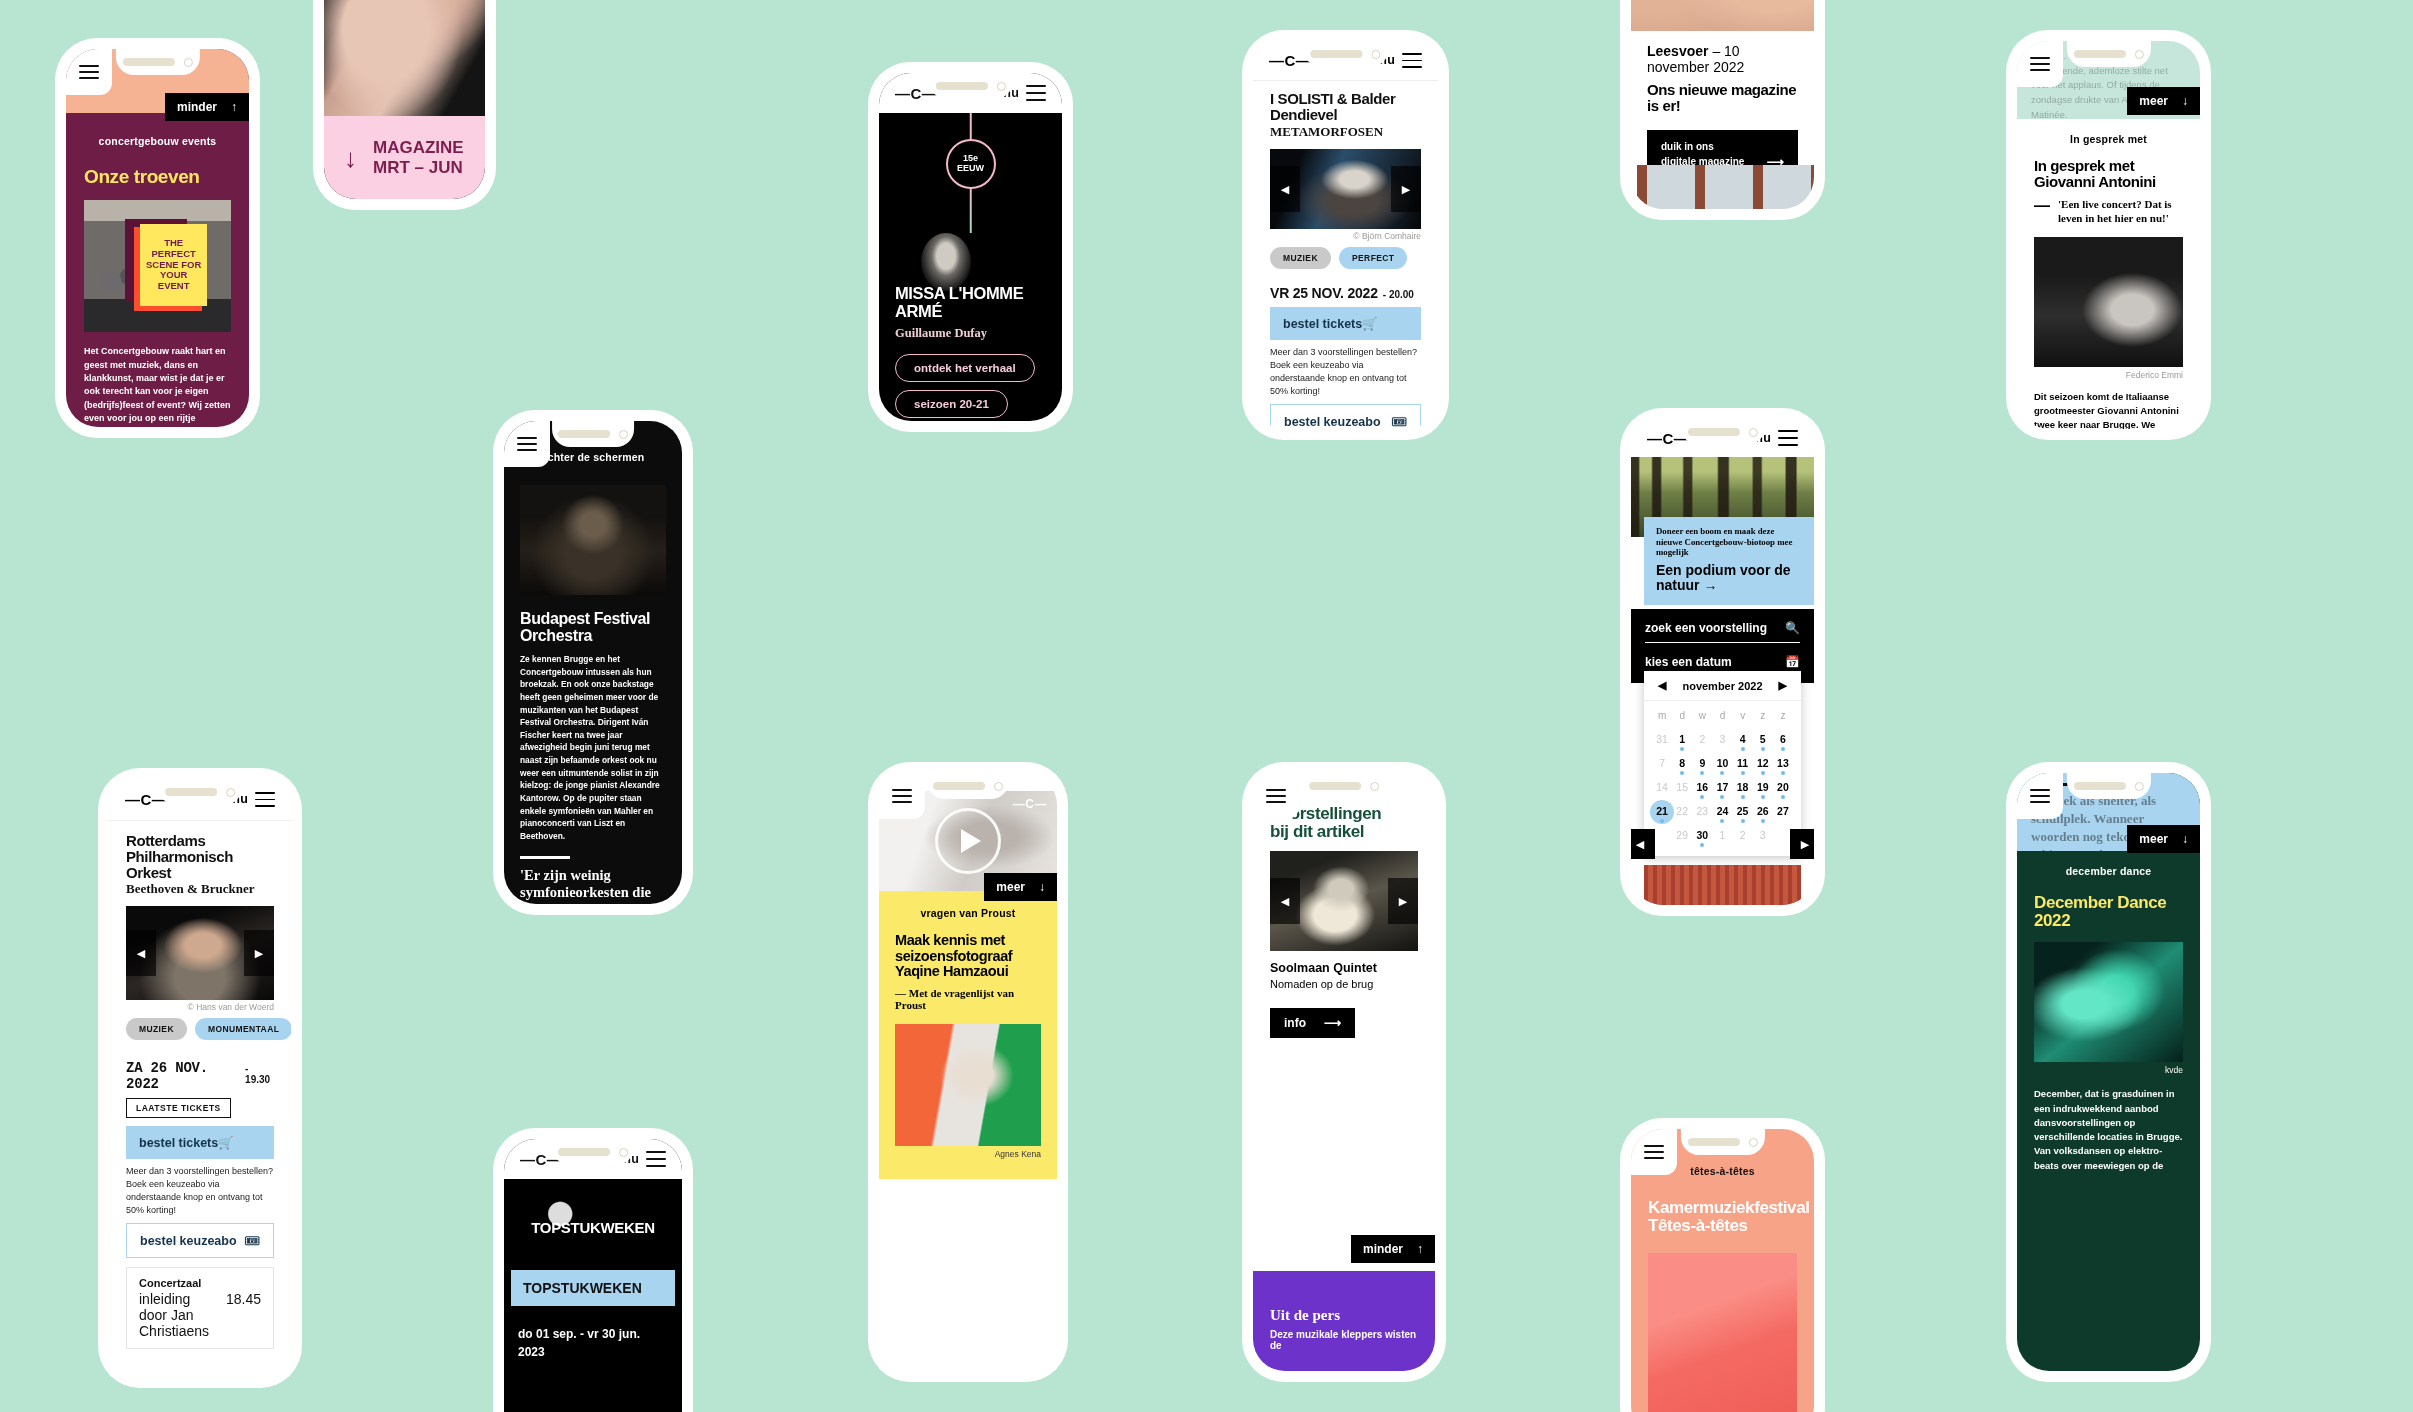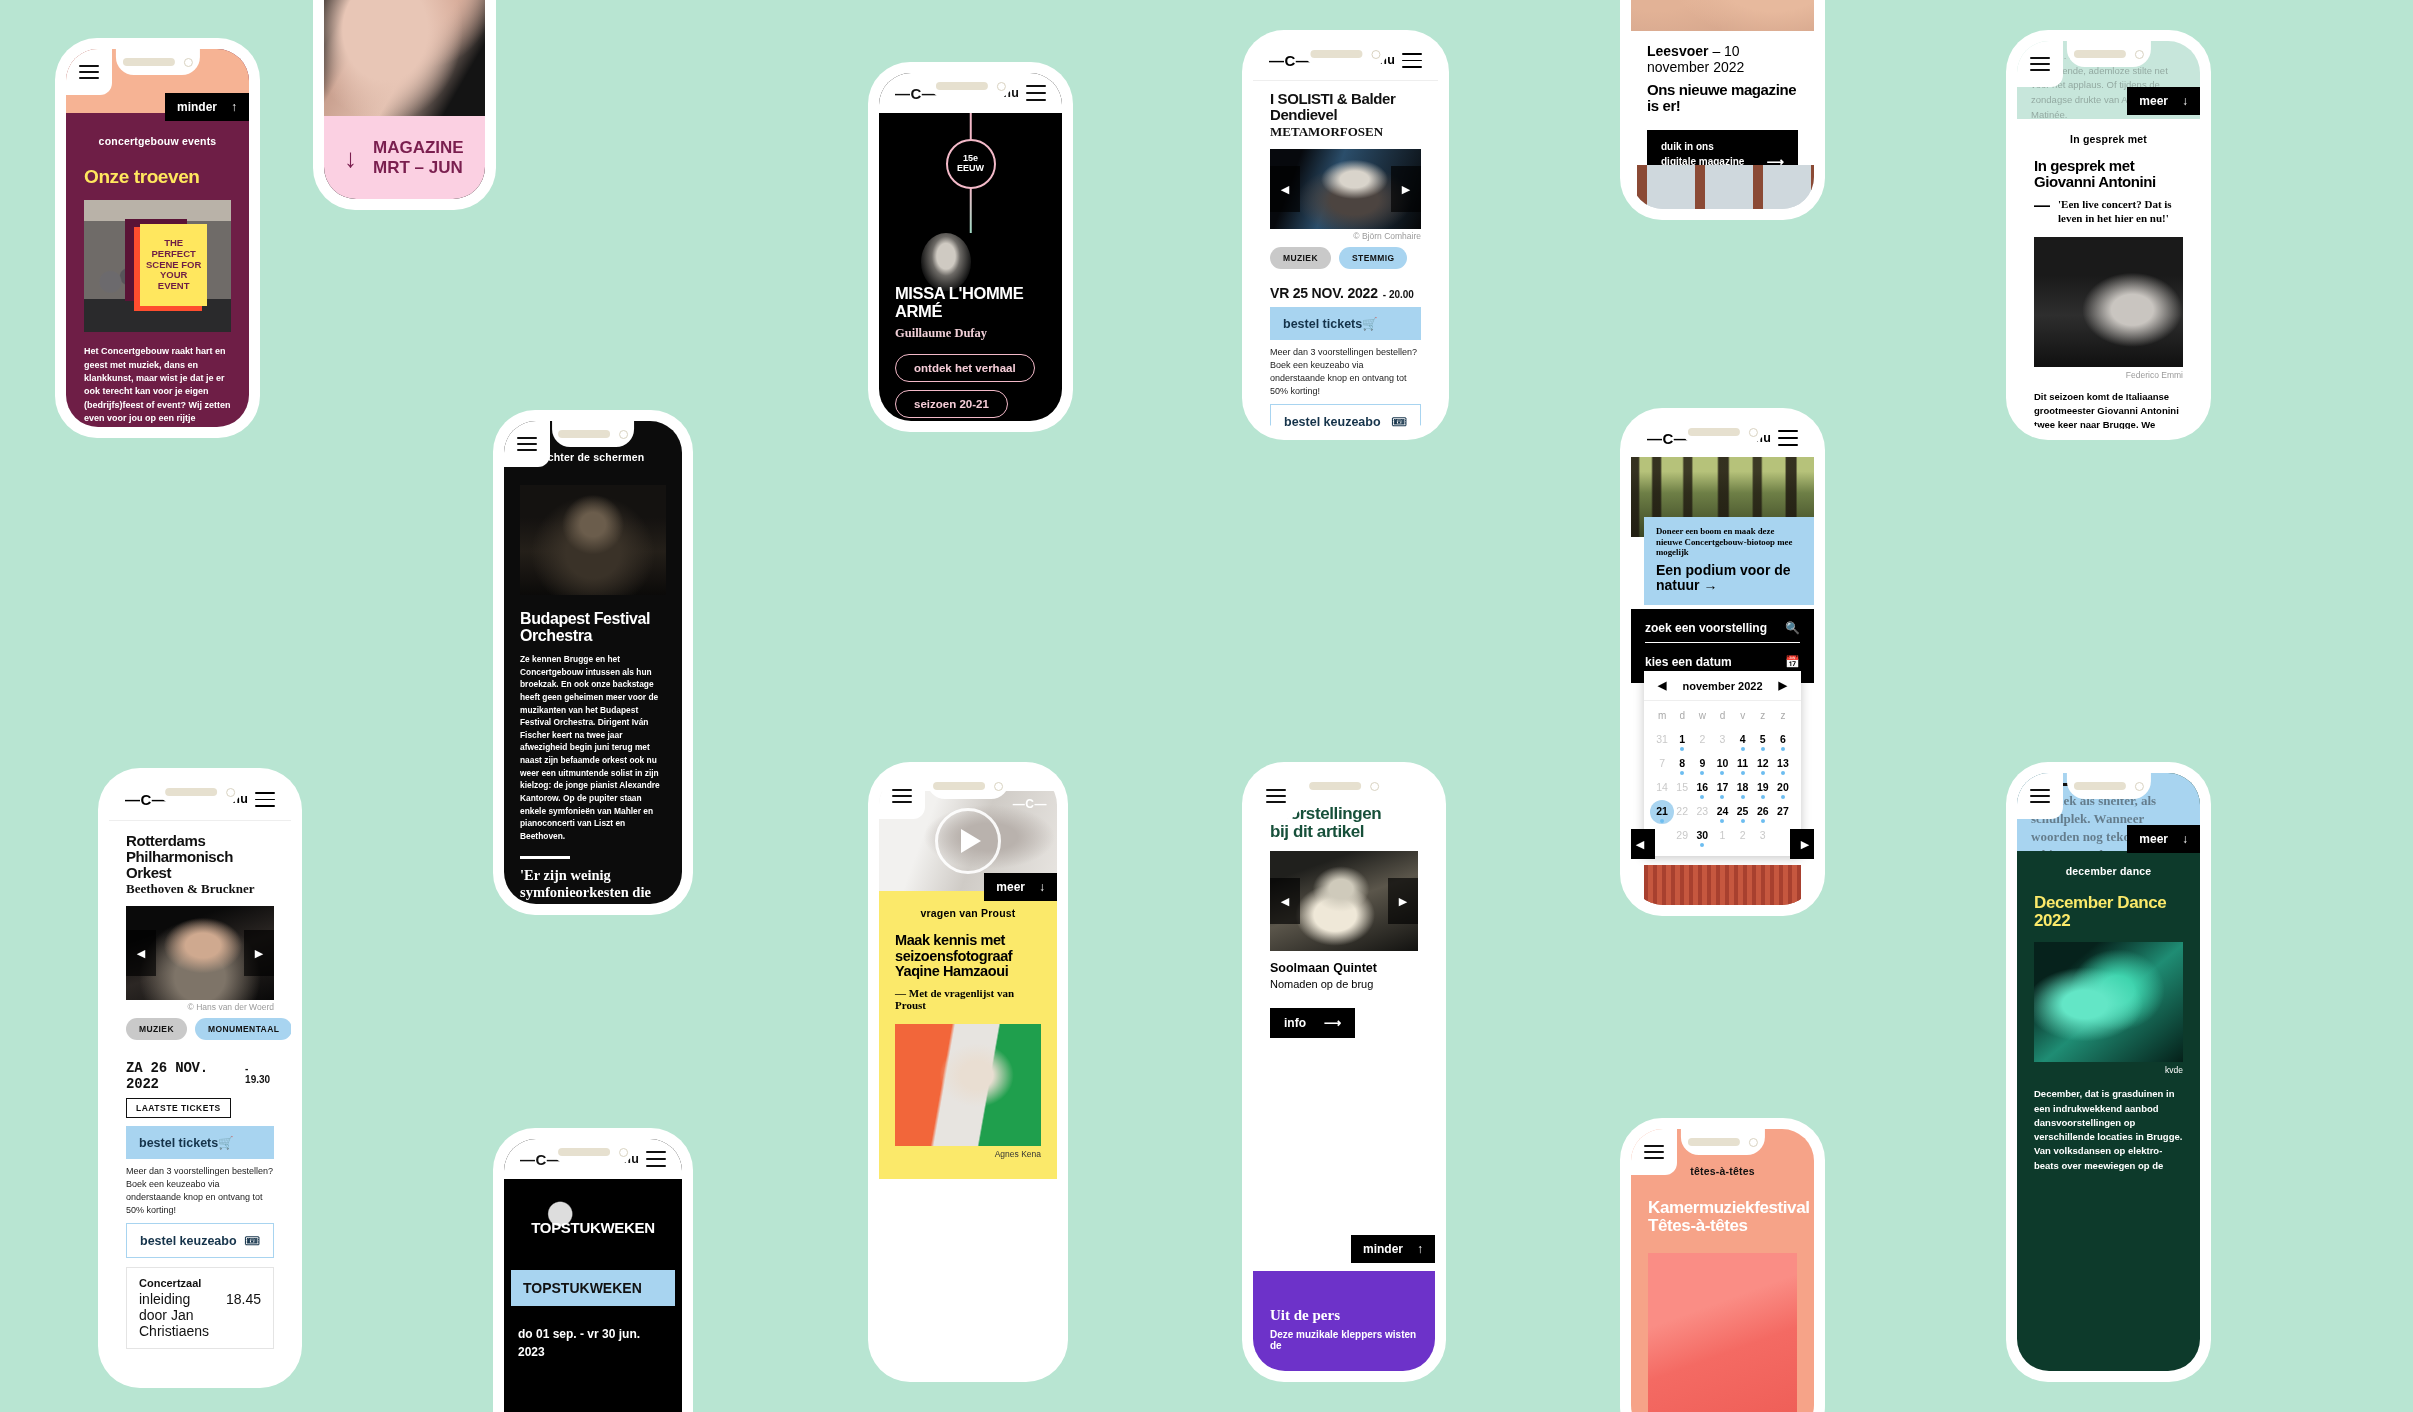--- a/index.html
+++ b/index.html
@@ -360,21 +360,21 @@
         <div class="serif" style="font-size:13px;font-weight:700;margin-top:1px;">METAMORFOSEN</div>
 
         <div class="img-ph ph-singer" style="margin-top:9px;height:80px;display:flex;align-items:center;justify-content:space-between;">
           <span class="arrow-sq">◀</span>
           <span class="arrow-sq">▶</span>
         </div>
         <div class="credit" style="margin-top:2px;">© Björn Comhaire</div>
 
         <div style="display:flex;gap:8px;margin-top:6px;">
           <span class="tag grey">MUZIEK</span>
-          <span class="tag blue">STEMMIG</span>
+          <span class="tag blue">PERFECT</span>
         </div>
 
         <div style="margin-top:16px;display:flex;align-items:baseline;gap:5px;">
           <span style="font-weight:800;font-size:14px;letter-spacing:-.2px;">VR 25 NOV. 2022</span>
           <span style="font-weight:700;font-size:10px;">- 20.00</span>
         </div>
 
         <div class="ticket-bar" style="margin-top:6px;">
           <span>bestel tickets</span>
           <span>🛒</span>

